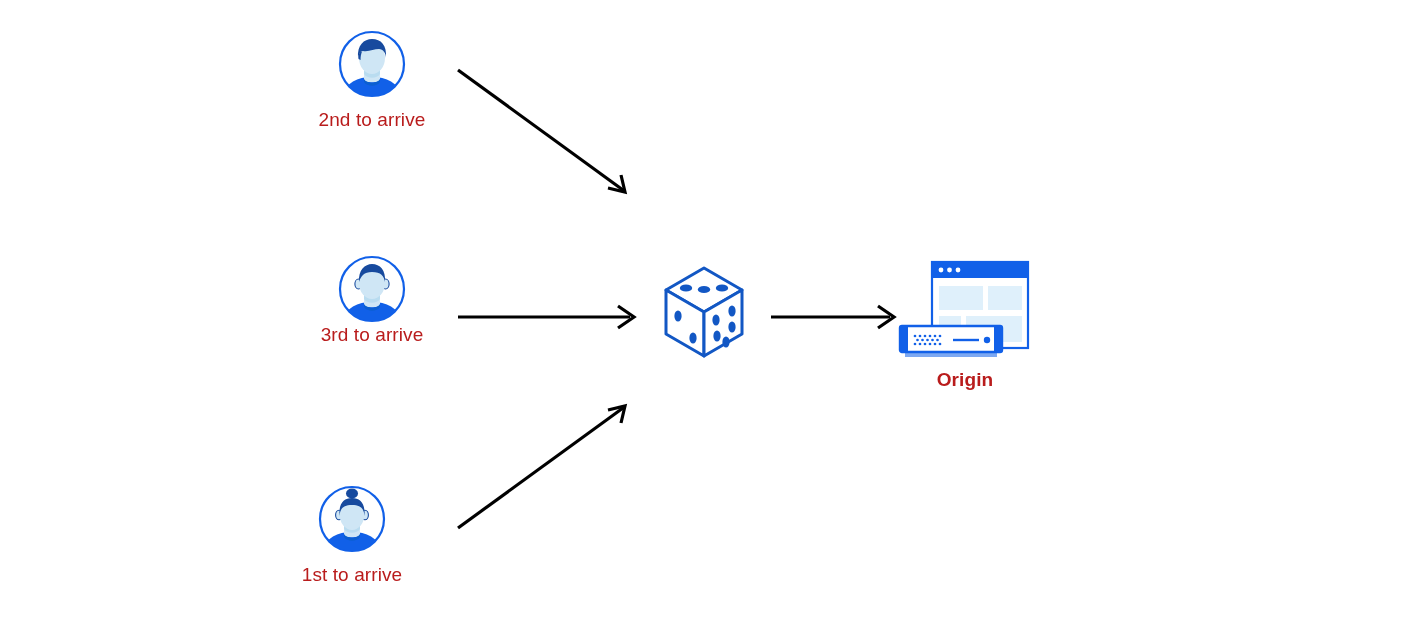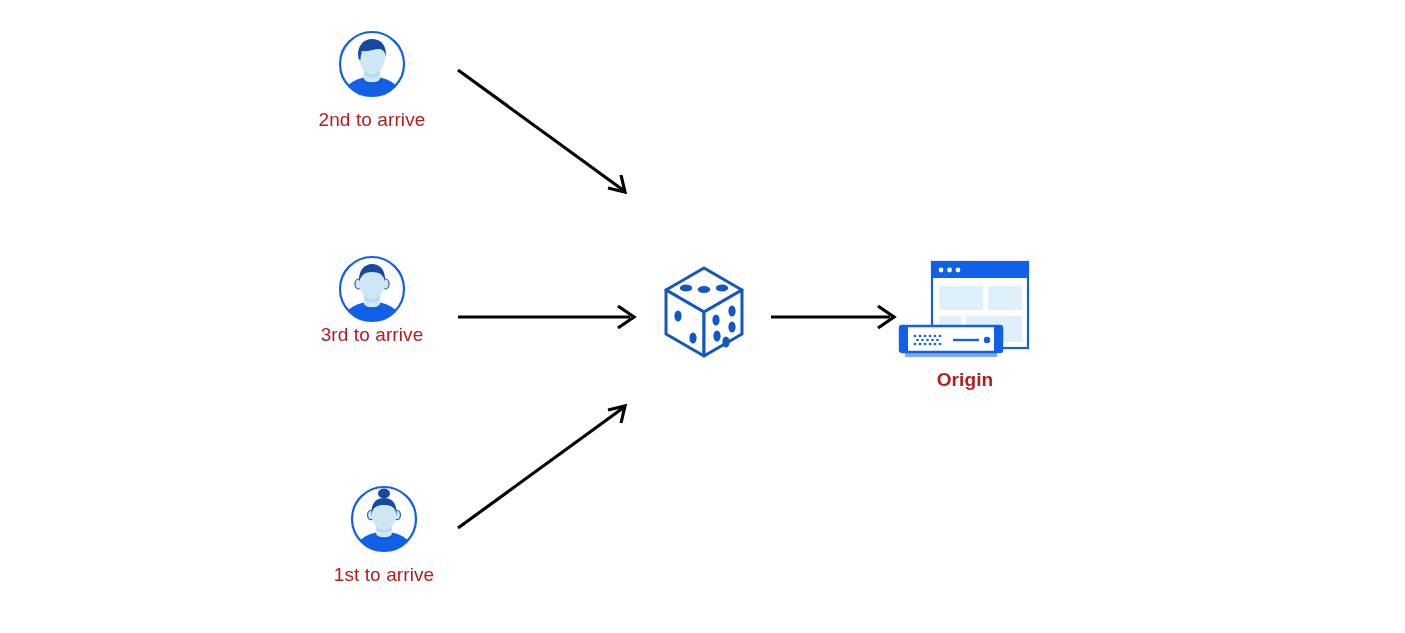--- a/index.html
+++ b/index.html
@@ -121,21 +121,21 @@
         <ellipse cx="36" cy="30" rx="13" ry="16" fill="#cfe6f5"></ellipse>
 
         <path d="M23 29 C22 17 29 11 36 11 C44 11 50 17 49 29 C48 23 45 19 36 19
                  C28 19 25 23 23 29 Z" fill="#174a9e"></path>
         <path d="M28 51 C31 56 41 56 44 51 L44 54 C41 59 31 59 28 54 Z" fill="#0b5fd0"></path>
       </g>
     </svg>
     <div class="node-label" style="top:72px;">3rd to arrive</div>
   </div>
 
-  <div class="node" style="left:348px; top:483px; width:72px; height:110px;">
+  <div class="node" style="left:316px; top:483px; width:72px; height:110px;">
     <svg class="node-icon" width="72" height="72" viewBox="0 0 72 72" xmlns="http://www.w3.org/2000/svg">
       <defs>
         <clipPath id="clipC">
             <circle cx="36" cy="36" r="32"></circle>
           </clipPath>
       </defs>
       <circle cx="36" cy="36" r="32" fill="#ffffff" stroke="#1160e8" stroke-width="2.2"></circle>
       <g clip-path="url(#clipC)">
         <path d="M4 72 C8 56 20 49 36 49 C52 49 64 56 68 72 Z" fill="#1160e8"></path>
         <path d="M28 40 L28 52 C28 55 44 55 44 52 L44 40 Z" fill="#cfe6f5"></path>

